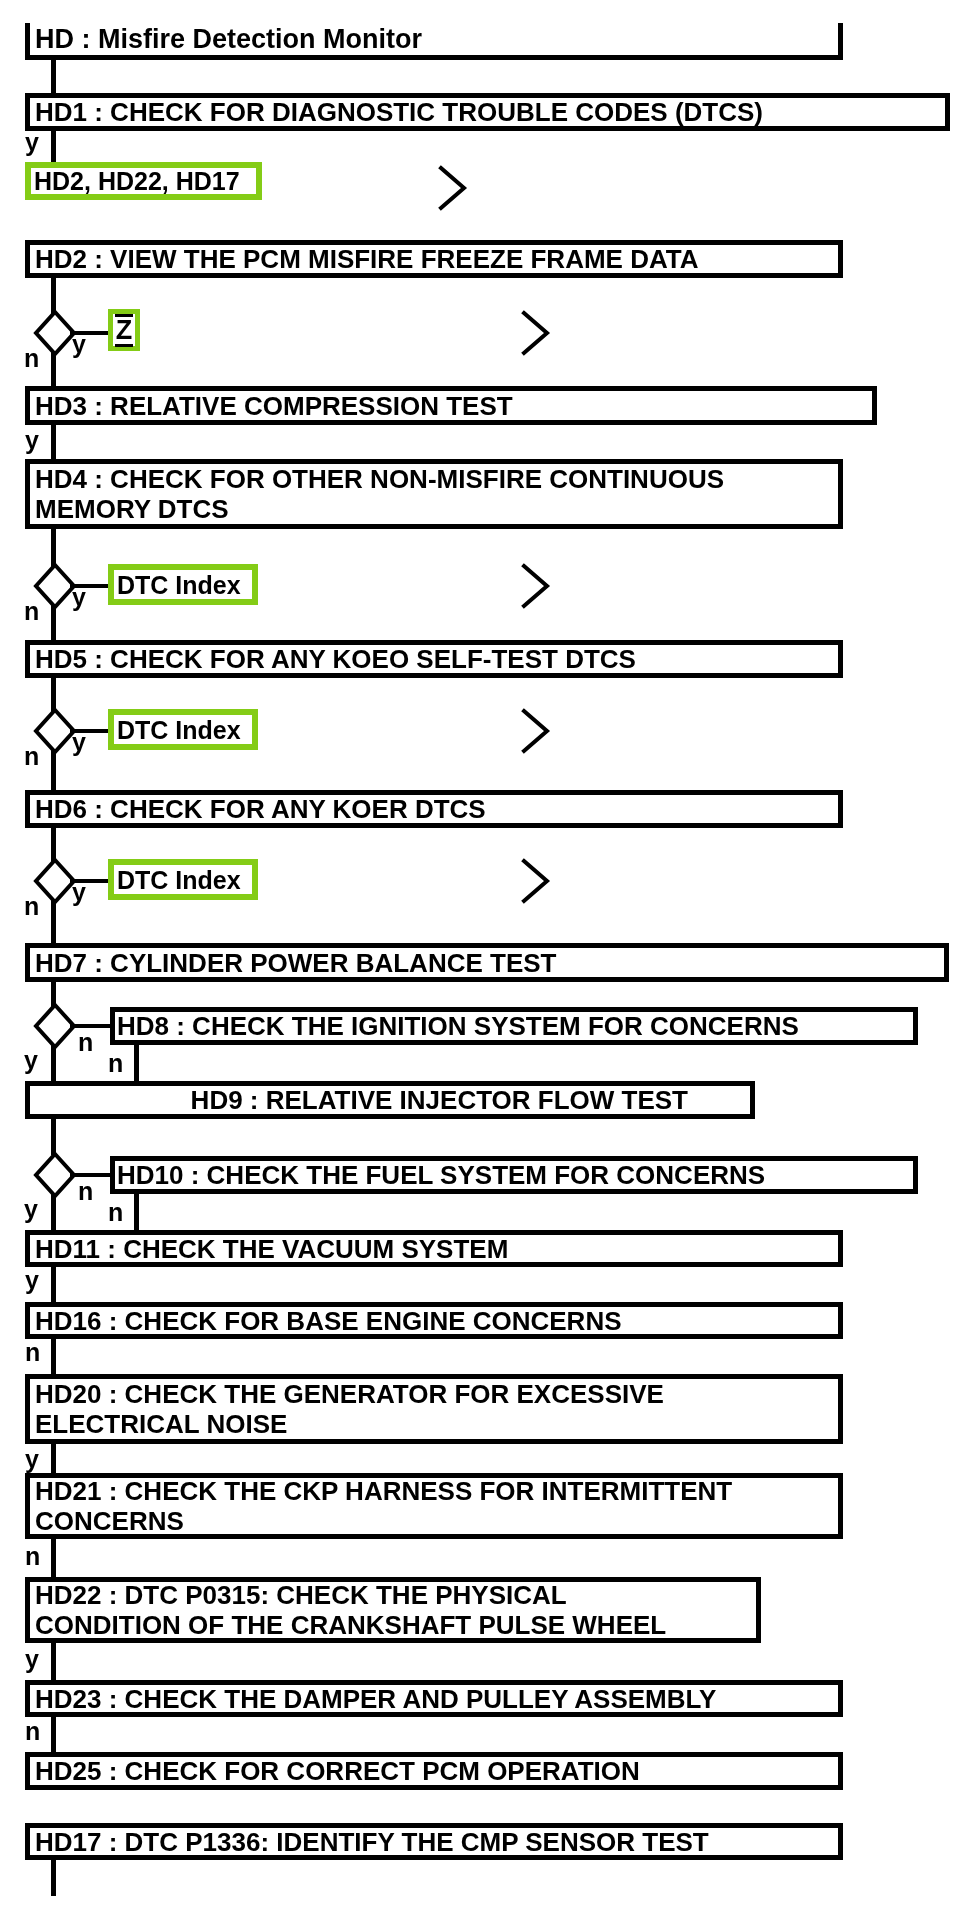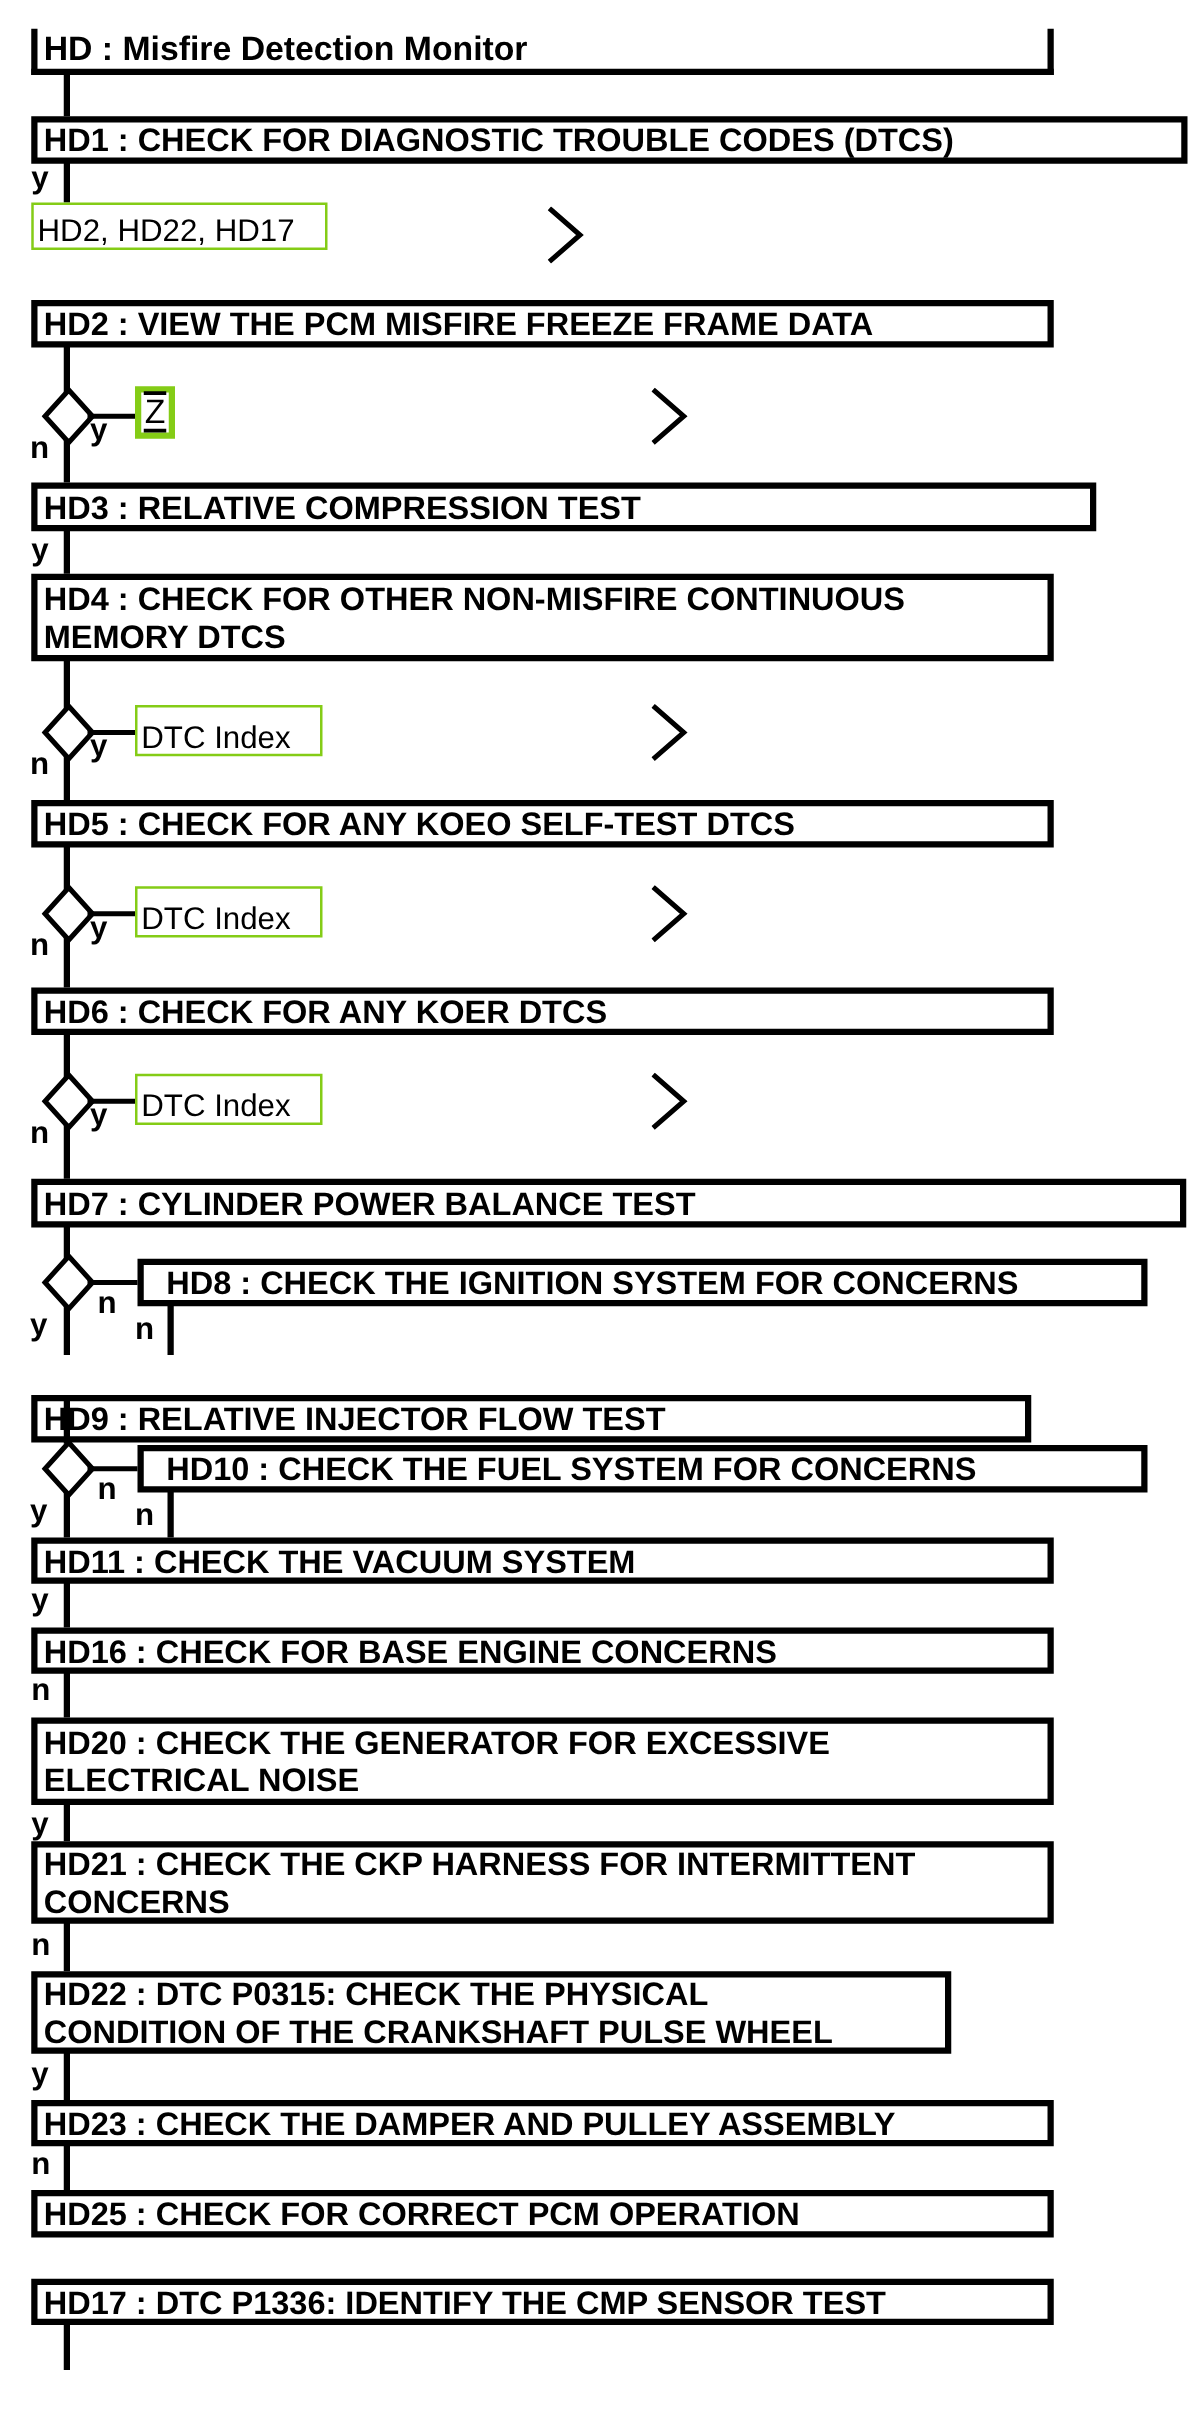--- a/index.html
+++ b/index.html
@@ -3,23 +3,23 @@
 <meta charset="utf-8">
 <style>
   html,body{margin:0;padding:0;background:#ffffff;}
   body{width:960px;height:1928px;position:relative;overflow:hidden;
        font-family:"Liberation Sans",sans-serif;color:#000;}
   .fc{position:absolute;left:0;top:0;width:960px;height:1928px;}
   .box{position:absolute;box-sizing:border-box;border:5px solid #000;background:#fff;
        display:flex;align-items:center;font-weight:bold;font-size:26px;line-height:30px;
        padding:0 62px 0 5px;letter-spacing:0;}
   .box.title{border-top:none;font-size:27px;padding-right:10px;}
-  .box.wide{padding-right:40px;padding-left:18px;}
-  .sbox{position:absolute;box-sizing:border-box;border:2px solid #84cc16;background:#fff;
-        display:flex;align-items:flex-end;font-weight:normal;font-size:25px;line-height:26px;
+  .box.wide{padding-right:40px;padding-left:2px;}
+  .sbox{position:absolute;box-sizing:border-box;border:6px solid #84cc16;background:#fff;
+        display:flex;align-items:center;font-weight:bold;font-size:25px;line-height:26px;
         padding:0 2px 0 3px;white-space:nowrap;}
   .zbox{border-width:5px;justify-content:center;padding:0;}
   .zglyph{font-size:27px;line-height:27px;border-top:3px solid #000;border-bottom:3px solid #000;padding:0 1px;}
   .vline{position:absolute;width:5px;background:#000;}
   .hline{position:absolute;height:4px;background:#000;}
   .lbl{position:absolute;font-weight:bold;font-size:25px;line-height:25px;}
   .dia,.chev{position:absolute;}
 </style>
 </head>
 <body>
@@ -133,21 +133,21 @@
   <div class="hline" style="left:70px;top:1024px;width:44px;"></div>
   <div class="box wide" style="left:110px;top:1007px;width:808px;height:38px;">
     <span>HD8 : CHECK THE IGNITION SYSTEM FOR CONCERNS</span>
   </div>
   <span class="lbl" style="left:78px;top:1030px;">n</span>
   <span class="lbl" style="left:24px;top:1048px;">y</span>
   <span class="lbl" style="left:108px;top:1051px;">n</span>
   <div class="vline" style="left:51px;top:1044px;height:40px;"></div>
   <div class="vline" style="left:134px;top:1043px;height:41px;"></div>
 
-  <div class="box" style="left:25px;top:1116px;width:800px;height:38px;">
+  <div class="box" style="left:25px;top:1081px;width:730px;height:38px;justify-content:flex-end;">
     <span>HD9 : RELATIVE INJECTOR FLOW TEST</span>
   </div>
   <div class="vline" style="left:51px;top:1117px;height:38px;"></div>
 
   <svg class="dia" style="left:33px;top:1151px;" width="44" height="48" viewBox="0 0 44 48">
     <polygon points="22,3 41,24 22,45 3,24" fill="#fff" stroke="#000" stroke-width="4"></polygon>
   </svg>
   <div class="hline" style="left:70px;top:1173px;width:44px;"></div>
   <div class="box wide" style="left:110px;top:1156px;width:808px;height:38px;">
     <span>HD10 : CHECK THE FUEL SYSTEM FOR CONCERNS</span>

